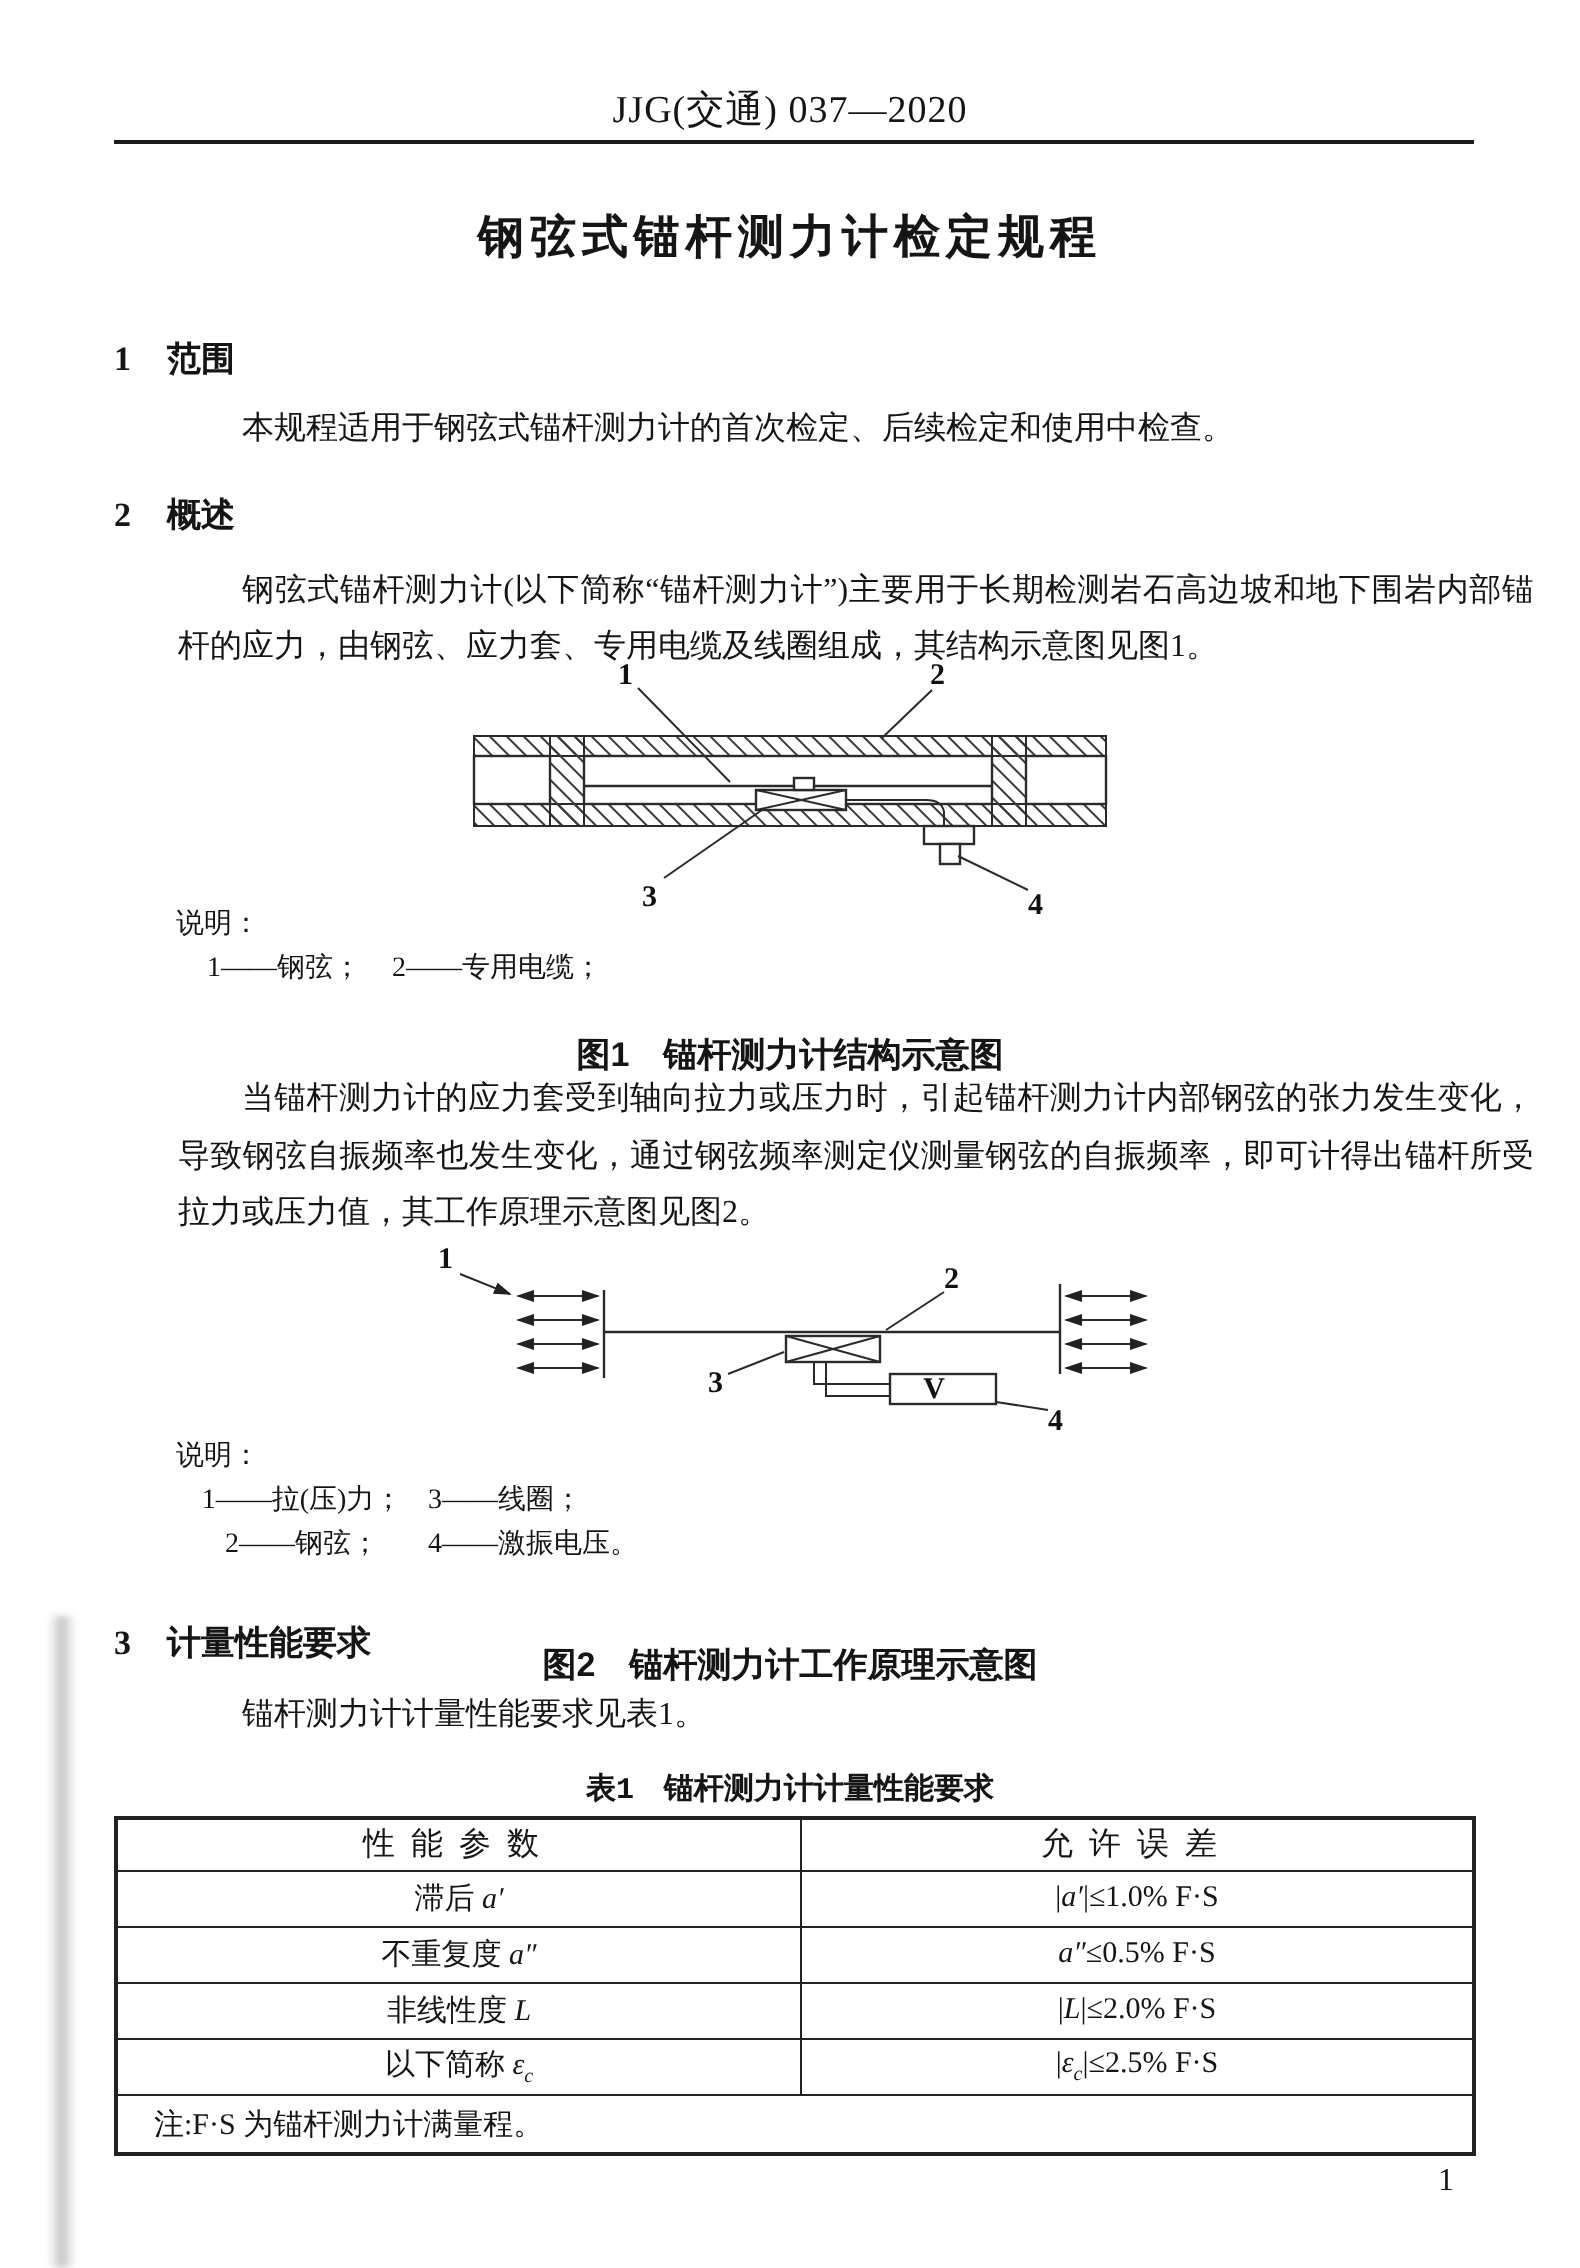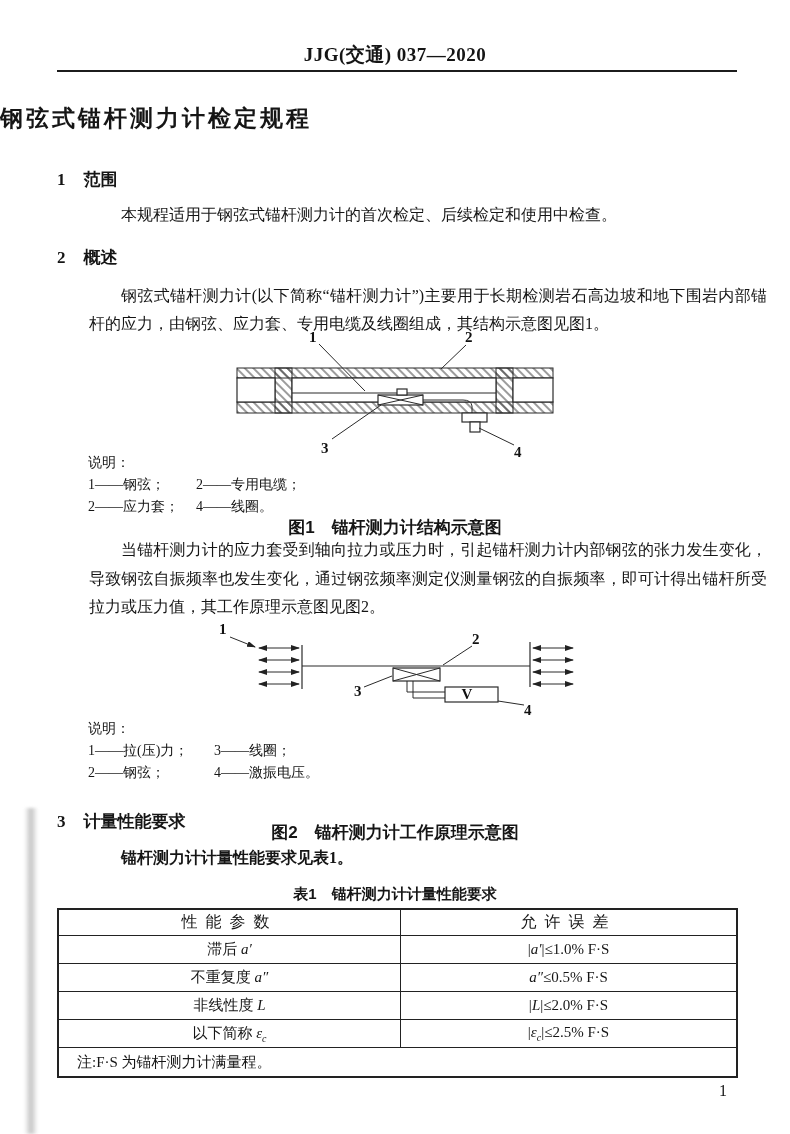--- a/index.html
+++ b/index.html
@@ -2,41 +2,41 @@
 <html><head>
 <meta charset="utf-8">
 <style>
   html,body{margin:0;padding:0;background:#ffffff;}
   #page{
     position:relative;width:790px;height:1134px;background:#fff;overflow:hidden;
     font-family:"Liberation Serif","DejaVu Serif",serif;color:#151515;
   }
   .abs{position:absolute;}
   
-  .doc-code{top:42px;left:0;width:790px;text-align:center;font-size:19px;font-weight:bold;letter-spacing:.5px;}
+  .doc-code{top:42px;left:0;width:790px;text-align:center;font-size:19px;font-weight:normal;letter-spacing:.5px;}
   .rule{top:70px;left:57px;width:680px;height:2px;background:#1c1c1c;}
-  .doc-title{top:103px;left:0;width:790px;text-align:left;font-size:23px;font-weight:bold;
+  .doc-title{top:103px;left:0;width:790px;text-align:center;font-size:23px;font-weight:bold;
     font-family:"Liberation Sans","DejaVu Sans",sans-serif;letter-spacing:3px;}
   
   .sec-head{left:57px;font-size:17px;font-weight:bold;font-family:"Liberation Sans","DejaVu Sans",sans-serif;}
   .sec-head .num{font-family:"Liberation Serif",serif;margin-right:18px;}
   
   .para{left:57px;width:678px;font-size:16px;line-height:28.5px;text-align:justify;text-indent:32px;margin-left:32px;}
   .p2{line-height:28px;}
   
   .legend{left:88px;width:560px;font-size:14px;line-height:22px;}
   .legend .row{display:flex;}
-  .legend .c1{display:inline-block;}
+  .legend .c1{display:inline-block;text-align:center;}
   .legend-f1 .c1{width:108px;}
   .legend-f2 .c1{width:126px;}
   .fig-caption{left:0;width:790px;text-align:center;font-size:17px;font-weight:bold;
     font-family:"Liberation Sans","DejaVu Sans",sans-serif;}
   
   .tbl-caption{top:885px;left:0;width:790px;text-align:center;font-size:15px;font-weight:bold;
-    font-family:Liberation Sans, sans-serif;}
+    font-family:Liberation Mono, monospace;}
   table.spec{top:908px;left:57px;width:681px;border-collapse:collapse;table-layout:fixed;
     font-size:15px;}
   table.spec th,table.spec td{border:1px solid #222;text-align:center;padding:0;}
   table.spec{border:2px solid #222;}
   table.spec th{height:25px;font-weight:normal;font-size:16px;letter-spacing:8px;}
   table.spec td{height:27px;}
   table.spec td.note-cell{text-align:left;padding:4px 4px 4px 18px;height:20px;}
   .var{font-style:italic;font-family:"Liberation Serif","DejaVu Serif",serif;}
   .sub{font-size:10px;vertical-align:sub;font-style:italic;}
   
@@ -107,24 +107,20 @@
     <text x="146" y="125">3</text>
     <text x="339" y="129">4</text>
   </svg>
 
   <div class="abs legend legend-f1" style="top:452px;">
     <div>说明：</div>
     <div class="row">
       <span class="c1">1——钢弦；</span>
       <span>2——专用电缆；</span>
     </div>
-    <div class="row">
-      <span class="c1">2——应力套；</span>
-      <span>4——线圈。</span>
-    </div>
   </div>
   <div class="abs fig-caption" style="top:516px;">图1　锚杆测力计结构示意图</div>
 
   <div class="abs para" style="top:536px;">当锚杆测力计的应力套受到轴向拉力或压力时，引起锚杆测力计内部钢弦的张力发生变化，导致钢弦自振频率也发生变化，通过钢弦频率测定仪测量钢弦的自振频率，即可计得出锚杆所受拉力或压力值，其工作原理示意图见图2。</div>
 
   <svg class="abs" style="top:618px;left:175px;" width="420" height="105" viewBox="0 0 420 105">
 
     <line x1="127" y1="27" x2="127" y2="71" class="ln"></line>
     <line x1="84" y1="30" x2="124" y2="30" class="thin" marker-start="url(#ah)" marker-end="url(#ah)"></line>
     <line x1="84" y1="42" x2="124" y2="42" class="thin" marker-start="url(#ah)" marker-end="url(#ah)"></line>
@@ -167,21 +163,21 @@
     <div class="row">
       <span class="c1">2——钢弦；</span>
       <span>4——激振电压。</span>
     </div>
   </div>
   <div class="abs fig-caption" style="top:821px;">图2　锚杆测力计工作原理示意图</div>
 
   <div class="abs sec-head" style="top:810px;">
     <span class="num">3</span><span>计量性能要求</span>
   </div>
-  <div class="abs para" style="top:844px;font-weight:bold;">锚杆测力计计量性能要求见表1。</div>
+  <div class="abs para" style="top:844px;">锚杆测力计计量性能要求见表1。</div>
 
   <div class="abs tbl-caption">表1　锚杆测力计计量性能要求</div>
 
   <table class="abs spec">
     <thead>
       <tr>
         <th style="width:341px;">性能参数</th>
         <th>允许误差</th>
       </tr>
     </thead>

